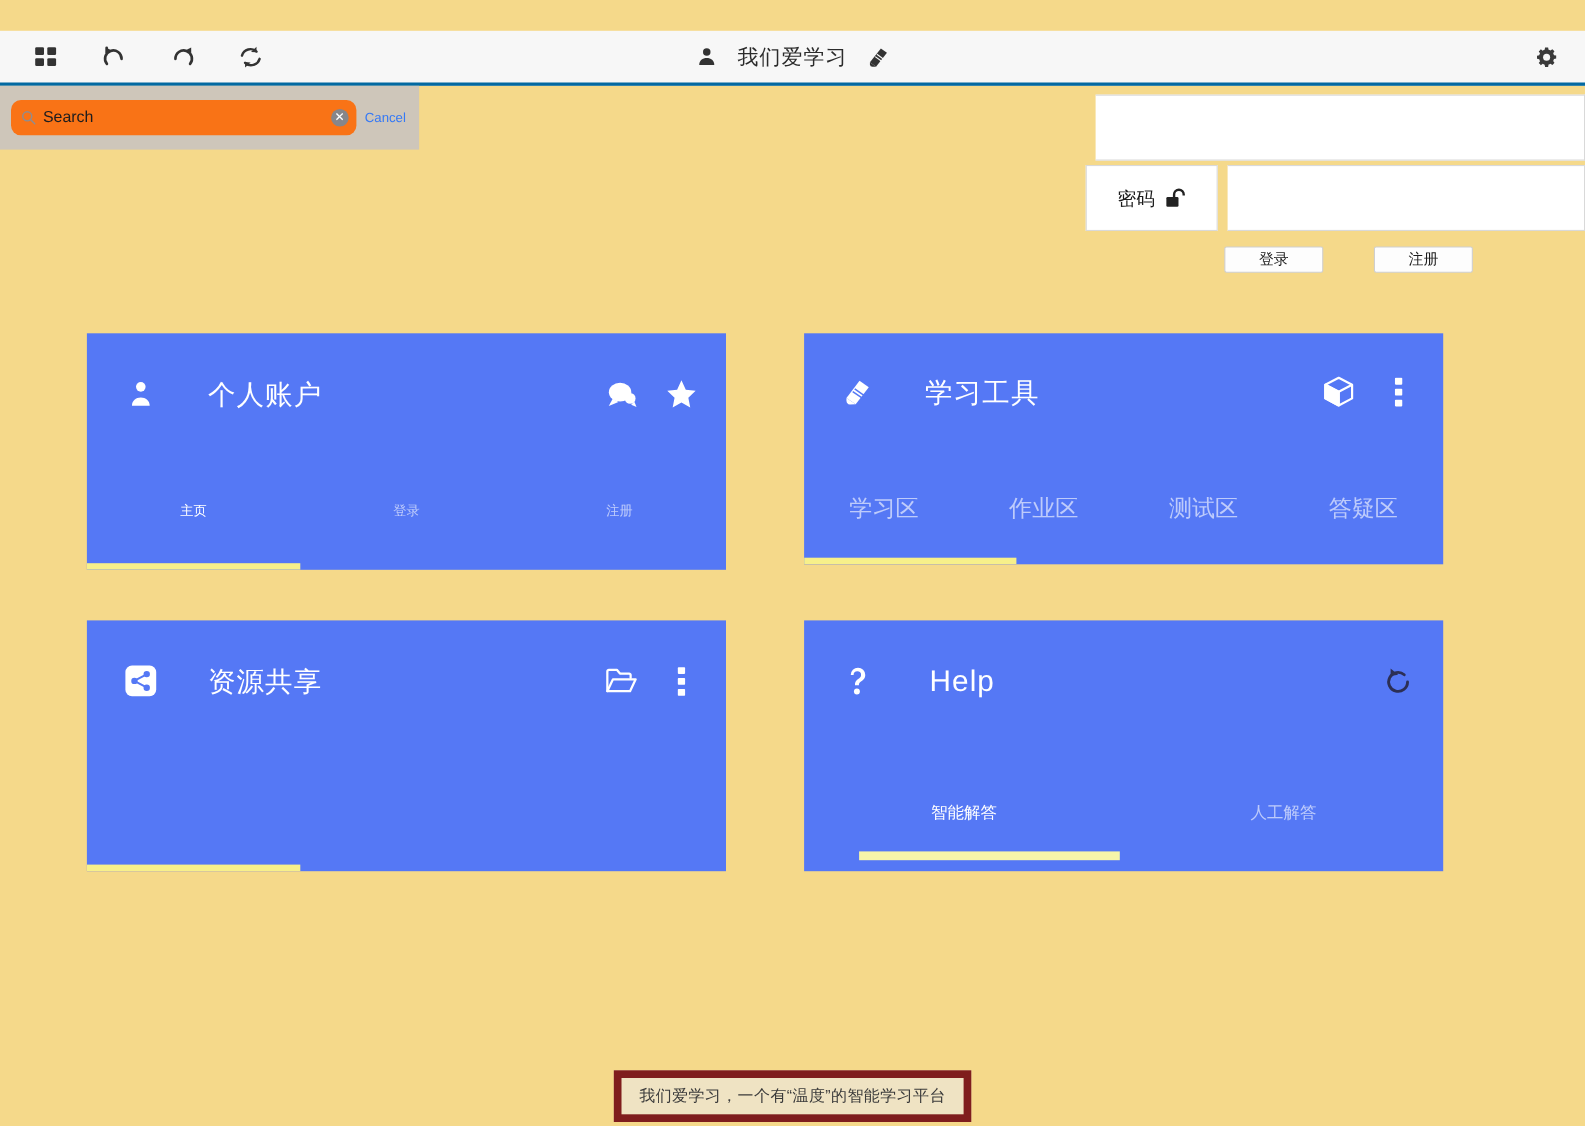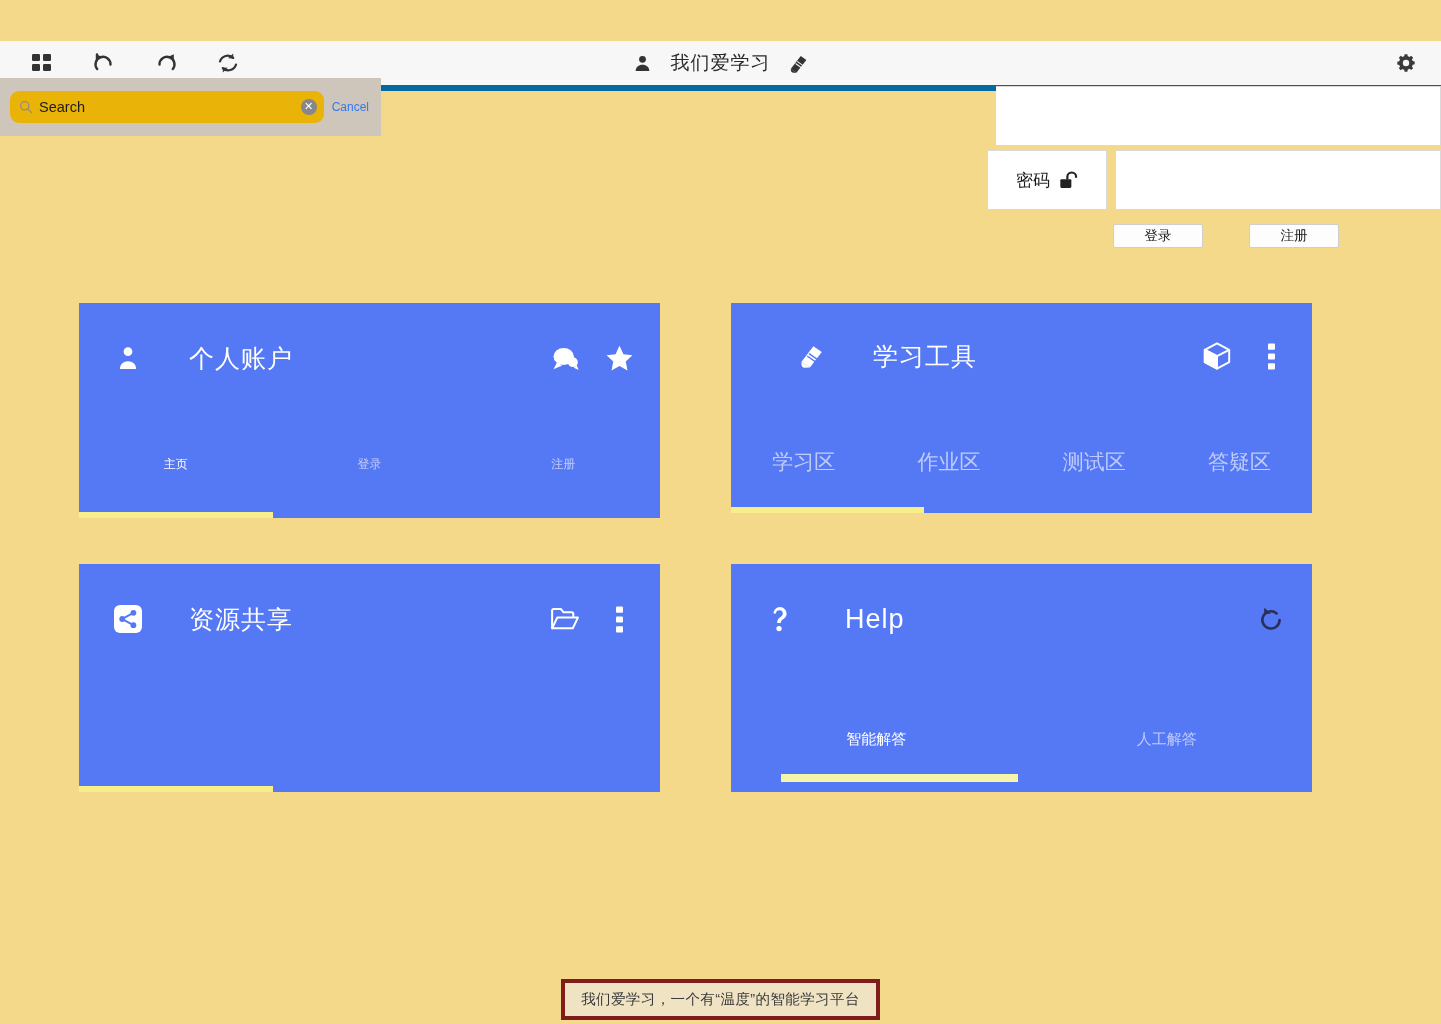--- a/index.html
+++ b/index.html
@@ -19,24 +19,24 @@
   .top-strip {
     position: absolute;
     left: 0; top: 0;
     width: 1441px; height: 28px;
     background: #f5d98a;
   }
 
   
   .toolbar {
     position: absolute;
-    left: 0; top: 41px;
+    left: 0; top: 28px;
     width: 1441px; height: 50px;
     background: #f7f7f7;
-    border-bottom: 6px solid #0369a1;
+    border-bottom: 3px solid #0369a1;
     display: flex;
     align-items: center;
   }
   .tb-left {
     display: flex;
     align-items: center;
     gap: 34px;
     padding-left: 28px;
   }
   .tb-btn {
@@ -76,21 +76,21 @@
     background: #cec6ba;
     display: flex;
     align-items: center;
     padding: 0 10px 0 10px;
     gap: 8px;
     z-index: 30;
   }
   .search-field {
     flex: 1;
     height: 32px;
-    background: #eab308;
+    background: #f97316;
     border-radius: 9px;
     display: flex;
     align-items: center;
     padding: 0 7px 0 9px;
     gap: 6px;
   }
   .search-field .mag { color: #8d8d92; display: flex; }
   .search-text {
     flex: 1;
     font-size: 14.5px;
@@ -189,21 +189,21 @@
   .card-b { height: 210px; }
   .card-c { height: 228px; }
   .card-d { height: 228px; }
 
   .card-head {
     display: flex;
     align-items: center;
     padding: 0 26px 0 32px;
     height: 110px;
   }
-  .card-b .card-head { height: 106px; margin-left: 32px; }
+  .card-b .card-head { height: 106px; }
   .card-c .card-head, .card-d .card-head { height: 110px; }
 
   .head-icon {
     width: 34px; height: 34px;
     display: flex;
     align-items: center;
     justify-content: center;
     color: #ffffff;
     flex: 0 0 auto;
   }
@@ -270,21 +270,21 @@
   .footer {
     position: absolute;
     left: 0; bottom: 0;
     width: 1441px;
     display: flex;
     justify-content: center;
     padding-bottom: 4px;
   }
   .footer-box {
     background: #efe3c3;
-    border: 4px solid #7f1d1d;
+    border: 7px solid #7f1d1d;
     padding: 7px 16px;
     font-size: 14.5px;
     color: #3a3a3a;
     letter-spacing: 0.4px;
   }
 </style>
 </head>
 <body>
 
 <div class="top-strip"></div>

